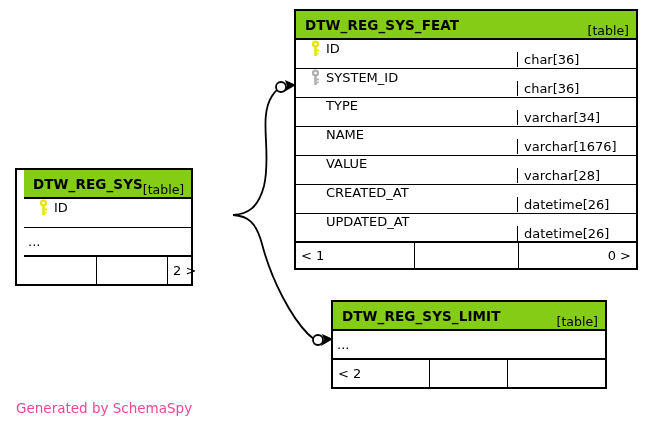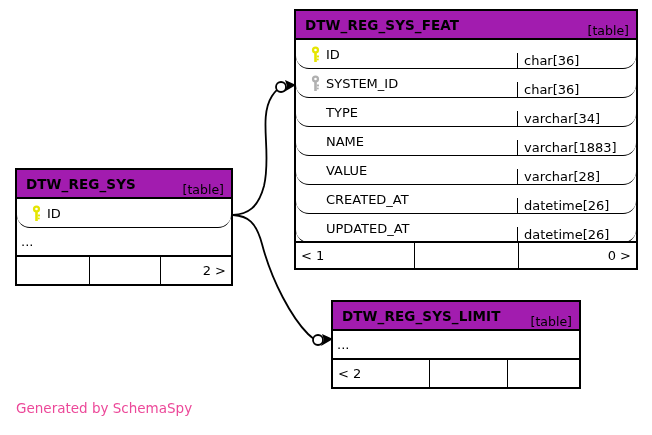--- a/index.html
+++ b/index.html
@@ -28,21 +28,21 @@
     pointer-events: none;
   }
   .table-box {
     position: absolute;
     box-sizing: border-box;
     border: 2px solid #000000;
     background: #ffffff;
   }
   .tbl-header {
     box-sizing: border-box;
-    background: #a21caf;
+    background: #84cc16;
     border-bottom: 2px solid #000000;
     height: 29px;
     display: flex;
     align-items: center;
     justify-content: space-between;
     padding: 0 7px 0 9px;
   }
   .tbl-title {
     font-size: 13.5px;
     font-weight: bold;
@@ -53,23 +53,22 @@
   .tbl-tag {
     font-size: 12.5px;
     color: #000000;
     white-space: nowrap;
     margin-top: 12px;
   }
   .col-row {
     box-sizing: border-box;
     height: 29px;
     display: flex;
-    align-items: center;
+    align-items: flex-start;
     border-bottom: 1.6px solid #000000;
-    border-radius: 13px;
   }
   .col-row:last-child {
     border-bottom: none;
   }
   .col-name {
     flex: 1 1 auto;
     display: flex;
     align-items: center;
     padding-left: 8px;
     font-size: 13px;
@@ -145,26 +144,27 @@
   
   #tbl-feat {
     left: 294px;
     top: 9px;
     width: 344px;
   }
   #tbl-feat .col-type { flex: 0 0 119px; }
   #tbl-sys {
     left: 15px;
     top: 168px;
-    width: 218px;
+    width: 178px;
+    padding-left: 7px;
   }
   #tbl-limit {
     left: 331px;
     top: 300px;
-    width: 250px;
+    width: 276px;
   }
 </style>
 </head>
 <body>
 
 <div id="canvas">
 
   <svg class="edges" viewBox="0 0 652 435" width="652" height="435">
 
     <g>
@@ -224,21 +224,21 @@
         <span>TYPE</span>
       </span>
       <span class="col-type">varchar[34]</span>
     </div>
 
     <div class="col-row">
       <span class="col-name">
         <span class="keyslot empty"></span>
         <span>NAME</span>
       </span>
-      <span class="col-type">varchar[1883]</span>
+      <span class="col-type">varchar[1676]</span>
     </div>
 
     <div class="col-row">
       <span class="col-name">
         <span class="keyslot empty"></span>
         <span>VALUE</span>
       </span>
       <span class="col-type">varchar[28]</span>
     </div>
 

